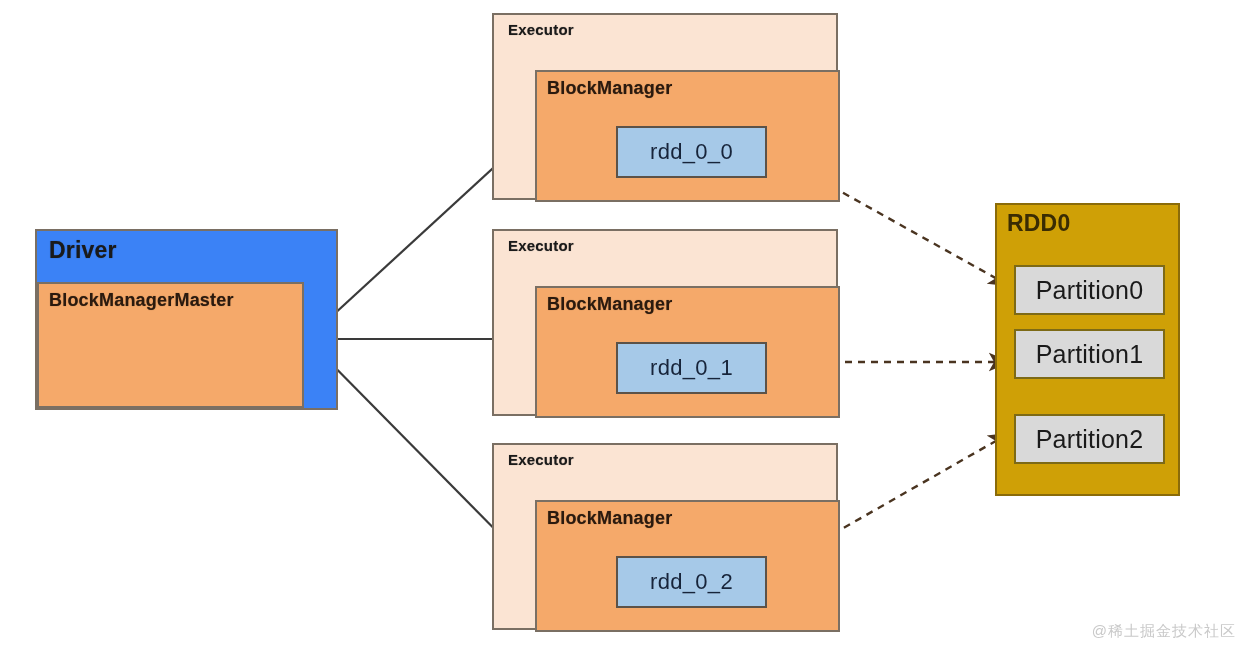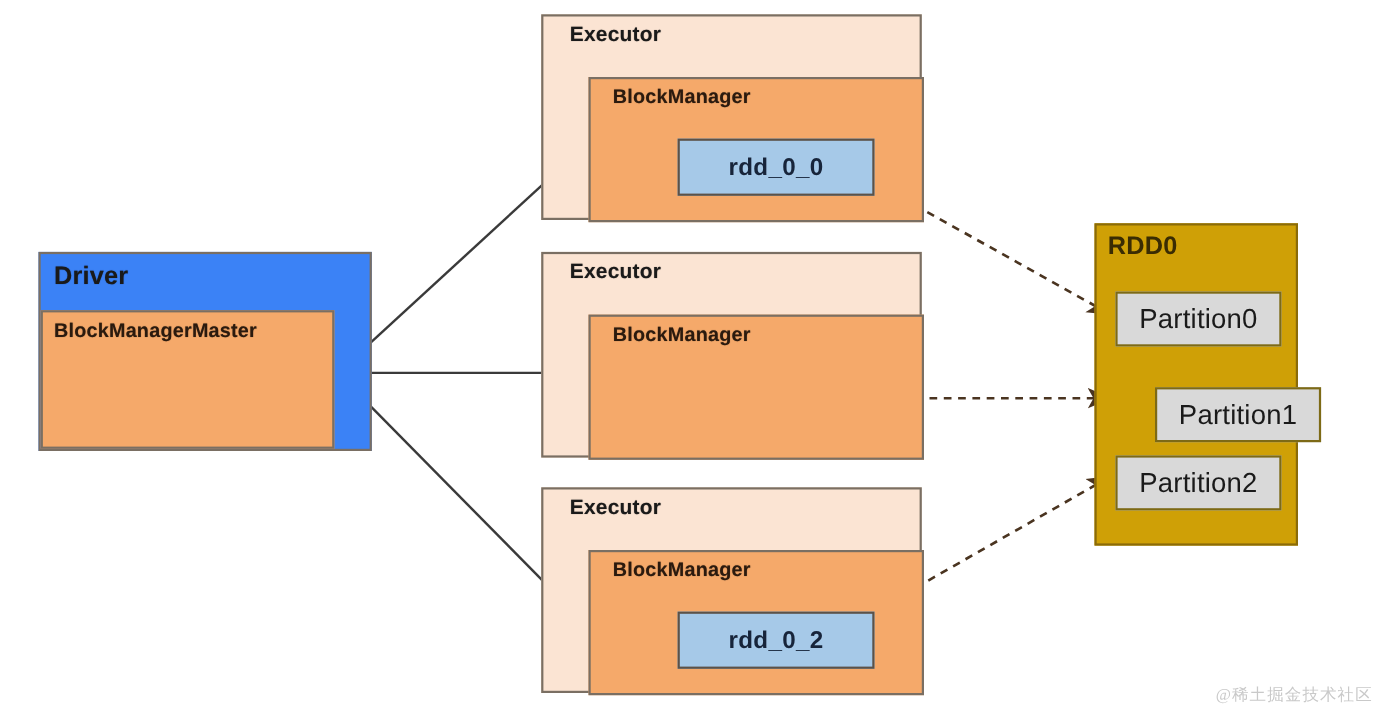--- a/index.html
+++ b/index.html
@@ -64,48 +64,47 @@
     left: 492px; width: 346px; height: 187px;
     background: #fbe4d3;
     border: 2px solid #7a6f63;
   }
   .exec-1 { top: 13px; }
   .exec-2 { top: 229px; }
   .exec-3 { top: 443px; }
 
   .executor-title {
     left: 14px; top: 6px;
-    font-size: 19px;
-    margin-left: 10px;
+    font-size: 15px;
   }
 
   .bm-inner {
     position: absolute;
     box-sizing: border-box;
     left: 41px; top: 55px; width: 305px; height: 132px;
     background: #f5a96a;
     border: 2px solid #7a6f63;
   }
   .bm-title {
-    left: 20px; top: 6px;
+    left: 10px; top: 6px;
     font-size: 18px;
     color: #2b1a0e;
   }
 
   .rdd-block {
     position: absolute;
     box-sizing: border-box;
-    left: 79px; top: 54px; width: 179px; height: 52px;
+    left: 79px; top: 54px; width: 151px; height: 52px;
     background: #a6c9e8;
     border: 2px solid #5c5248;
     display: flex;
     align-items: center;
     justify-content: center;
     font-size: 22px;
-    font-weight: bold;
+    font-weight: normal;
     color: #17243a;
     letter-spacing: 0.3px;
   }
 
   
   .rdd0-outer {
     left: 995px; top: 203px; width: 185px; height: 293px;
     background: #cfa006;
     border: 2px solid #8a6b09;
     text-decoration: underline;
@@ -123,41 +122,40 @@
     background: #d9d9d9;
     border: 2px solid #7d6a16;
     display: flex;
     align-items: center;
     justify-content: center;
     font-size: 25px;
     color: #1a1a1a;
     letter-spacing: 0.2px;
   }
   .p0 { top: 60px; }
-  .p1 { top: 147px; margin-left: 36px; }
+  .p1 { top: 124px; }
   .p2 { top: 209px; }
 
   
   #arrows {
     position: absolute;
     left: 0; top: 0;
     width: 1260px; height: 653px;
     pointer-events: none;
   }
 
   
   .watermark {
     position: absolute;
-    right: 12px;
+    right: 24px;
     bottom: 12px;
     font-size: 15px;
     color: #c9c9c9;
     letter-spacing: 1px;
     white-space: nowrap;
-    font-family: Liberation Serif, serif;
   }
 </style>
 </head>
 <body>
 
 <div id="canvas">
 
   <svg id="arrows" viewBox="0 0 1260 653" width="1260" height="653" xmlns="http://www.w3.org/2000/svg">
     <defs>
       <marker id="solidHead" markerWidth="9" markerHeight="9" refX="8" refY="4.5" orient="auto" markerUnits="strokeWidth">
@@ -199,20 +197,21 @@
     <div class="bm-inner">
       <span class="box-title bm-title">BlockManager</span>
       <div class="rdd-block">rdd_0_0</div>
     </div>
   </div>
 
   <div class="box executor-outer exec-2">
     <span class="box-title executor-title">Executor</span>
     <div class="bm-inner">
       <span class="box-title bm-title">BlockManager</span>
+      <div class="rdd-block">rdd_0_1</div>
     </div>
   </div>
 
   <div class="box executor-outer exec-3">
     <span class="box-title executor-title">Executor</span>
     <div class="bm-inner">
       <span class="box-title bm-title">BlockManager</span>
       <div class="rdd-block">rdd_0_2</div>
     </div>
   </div>

